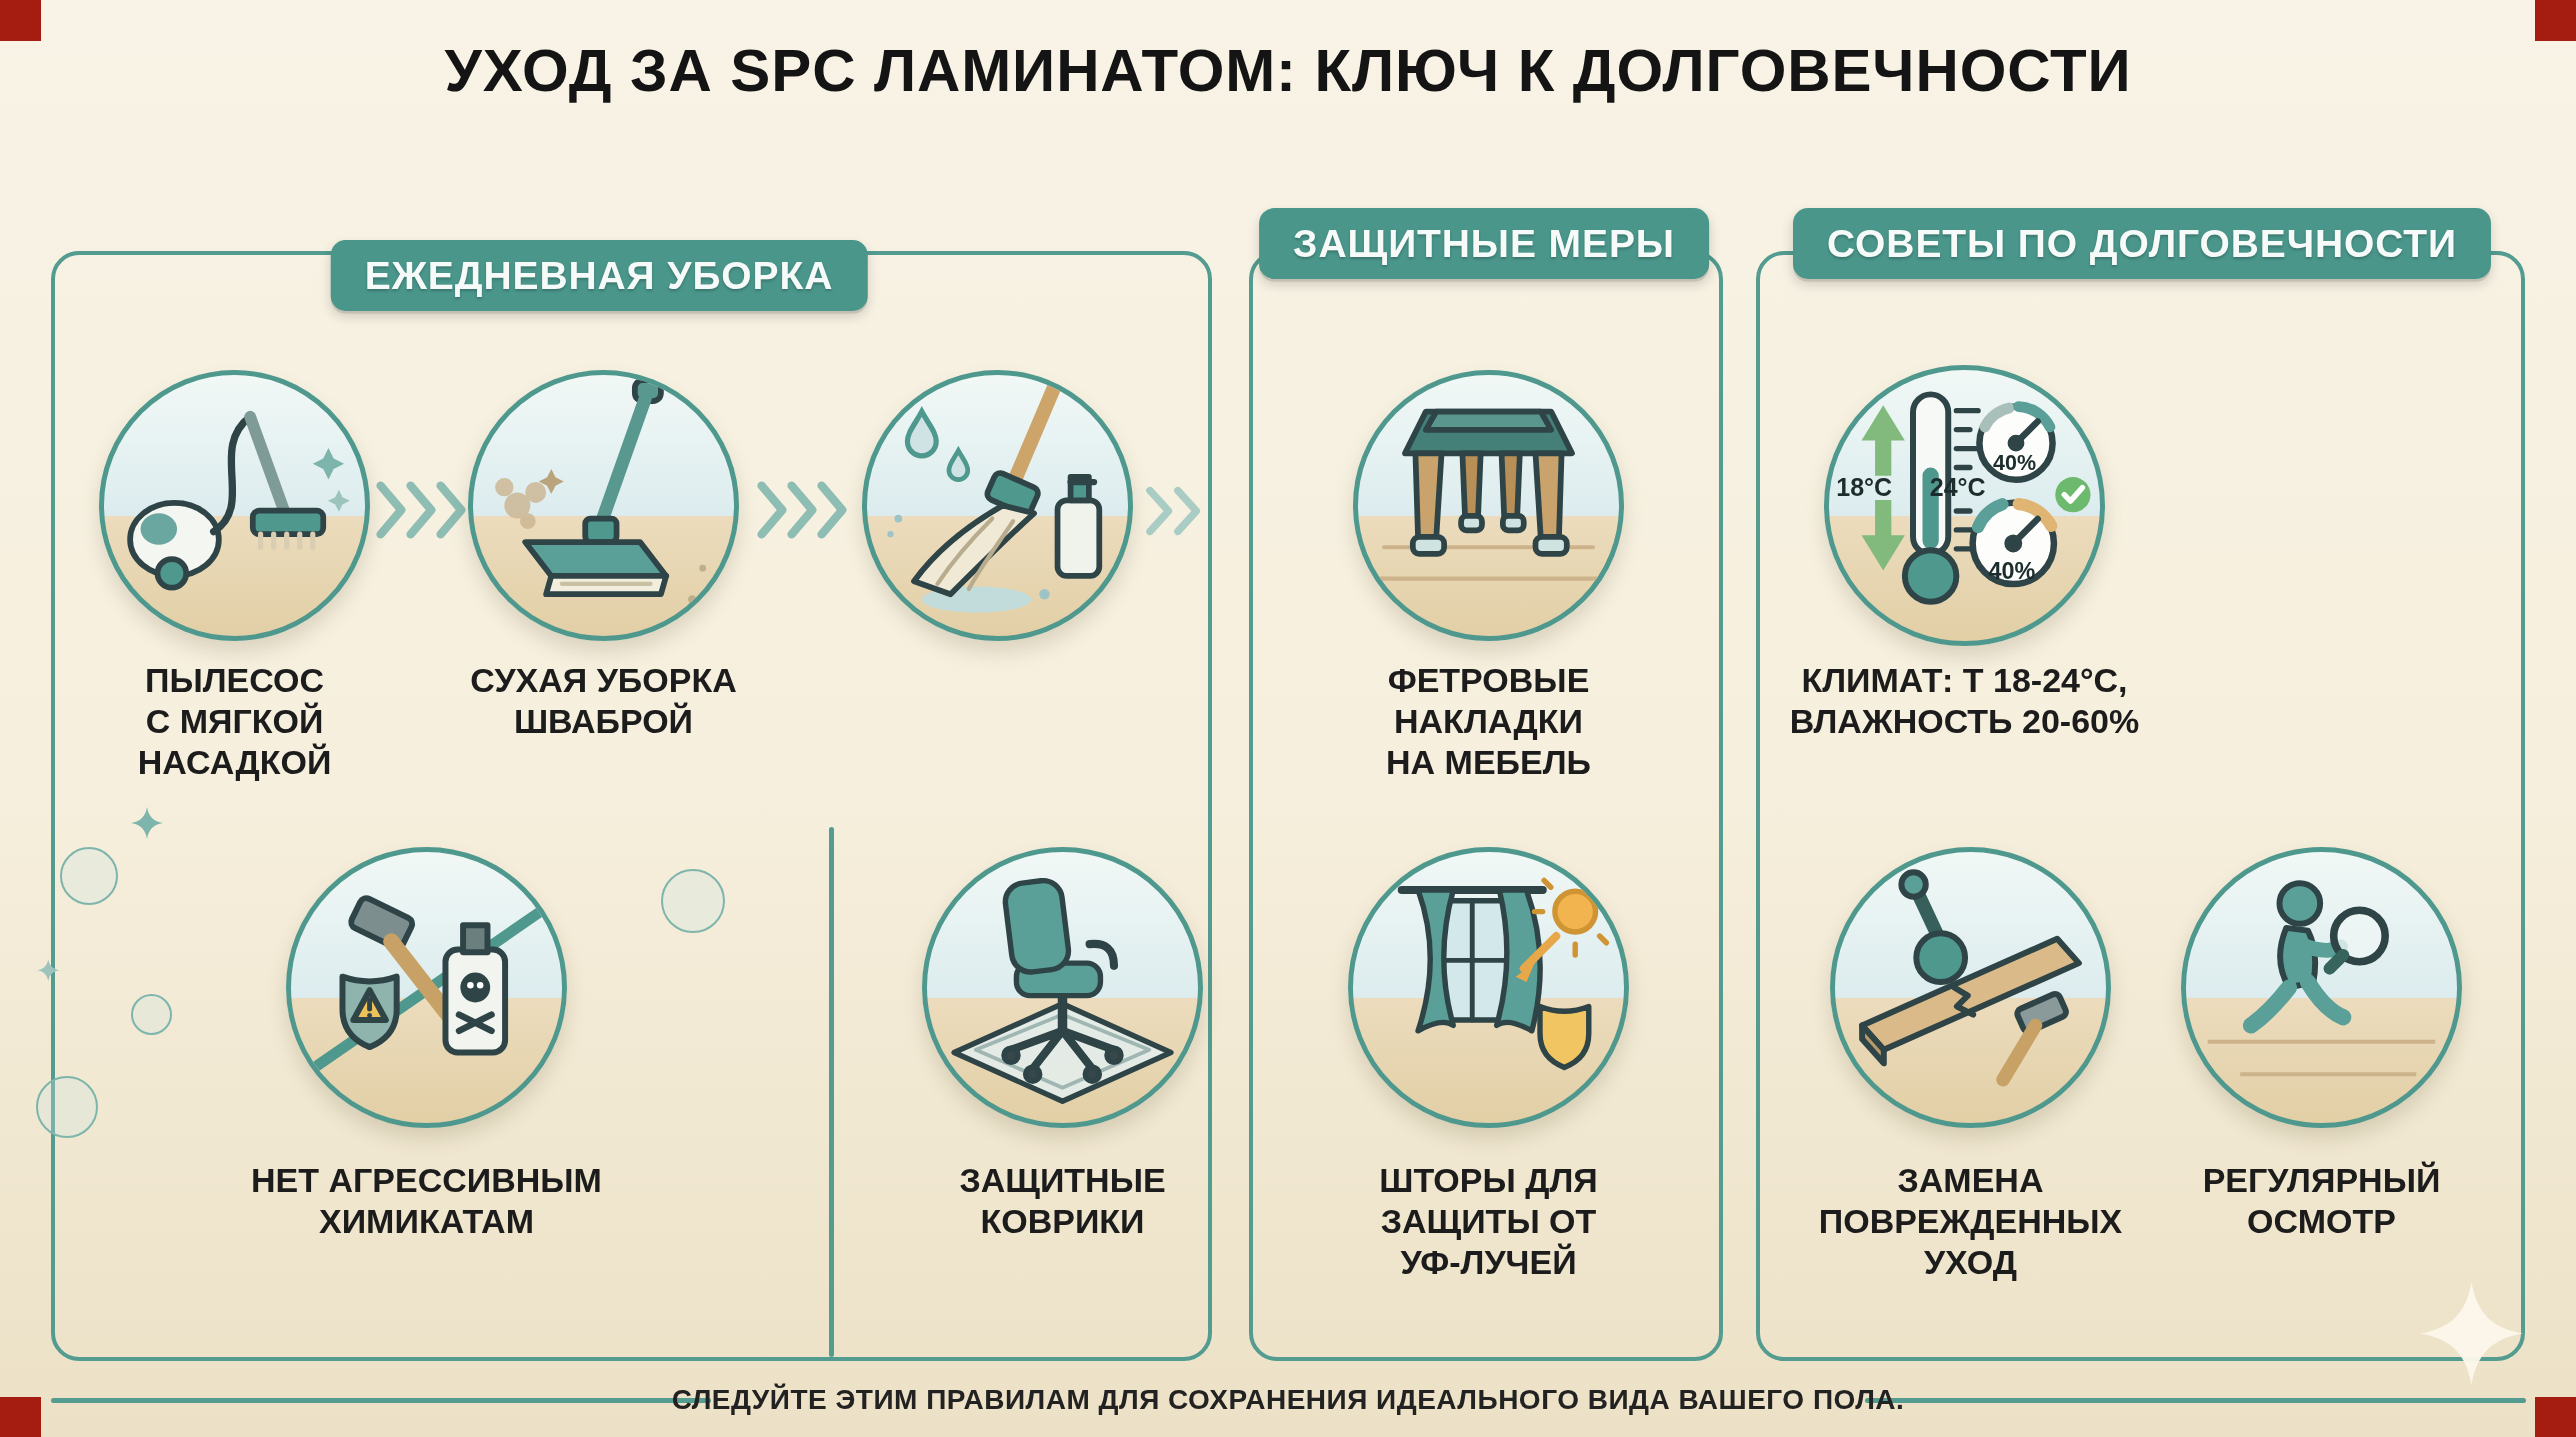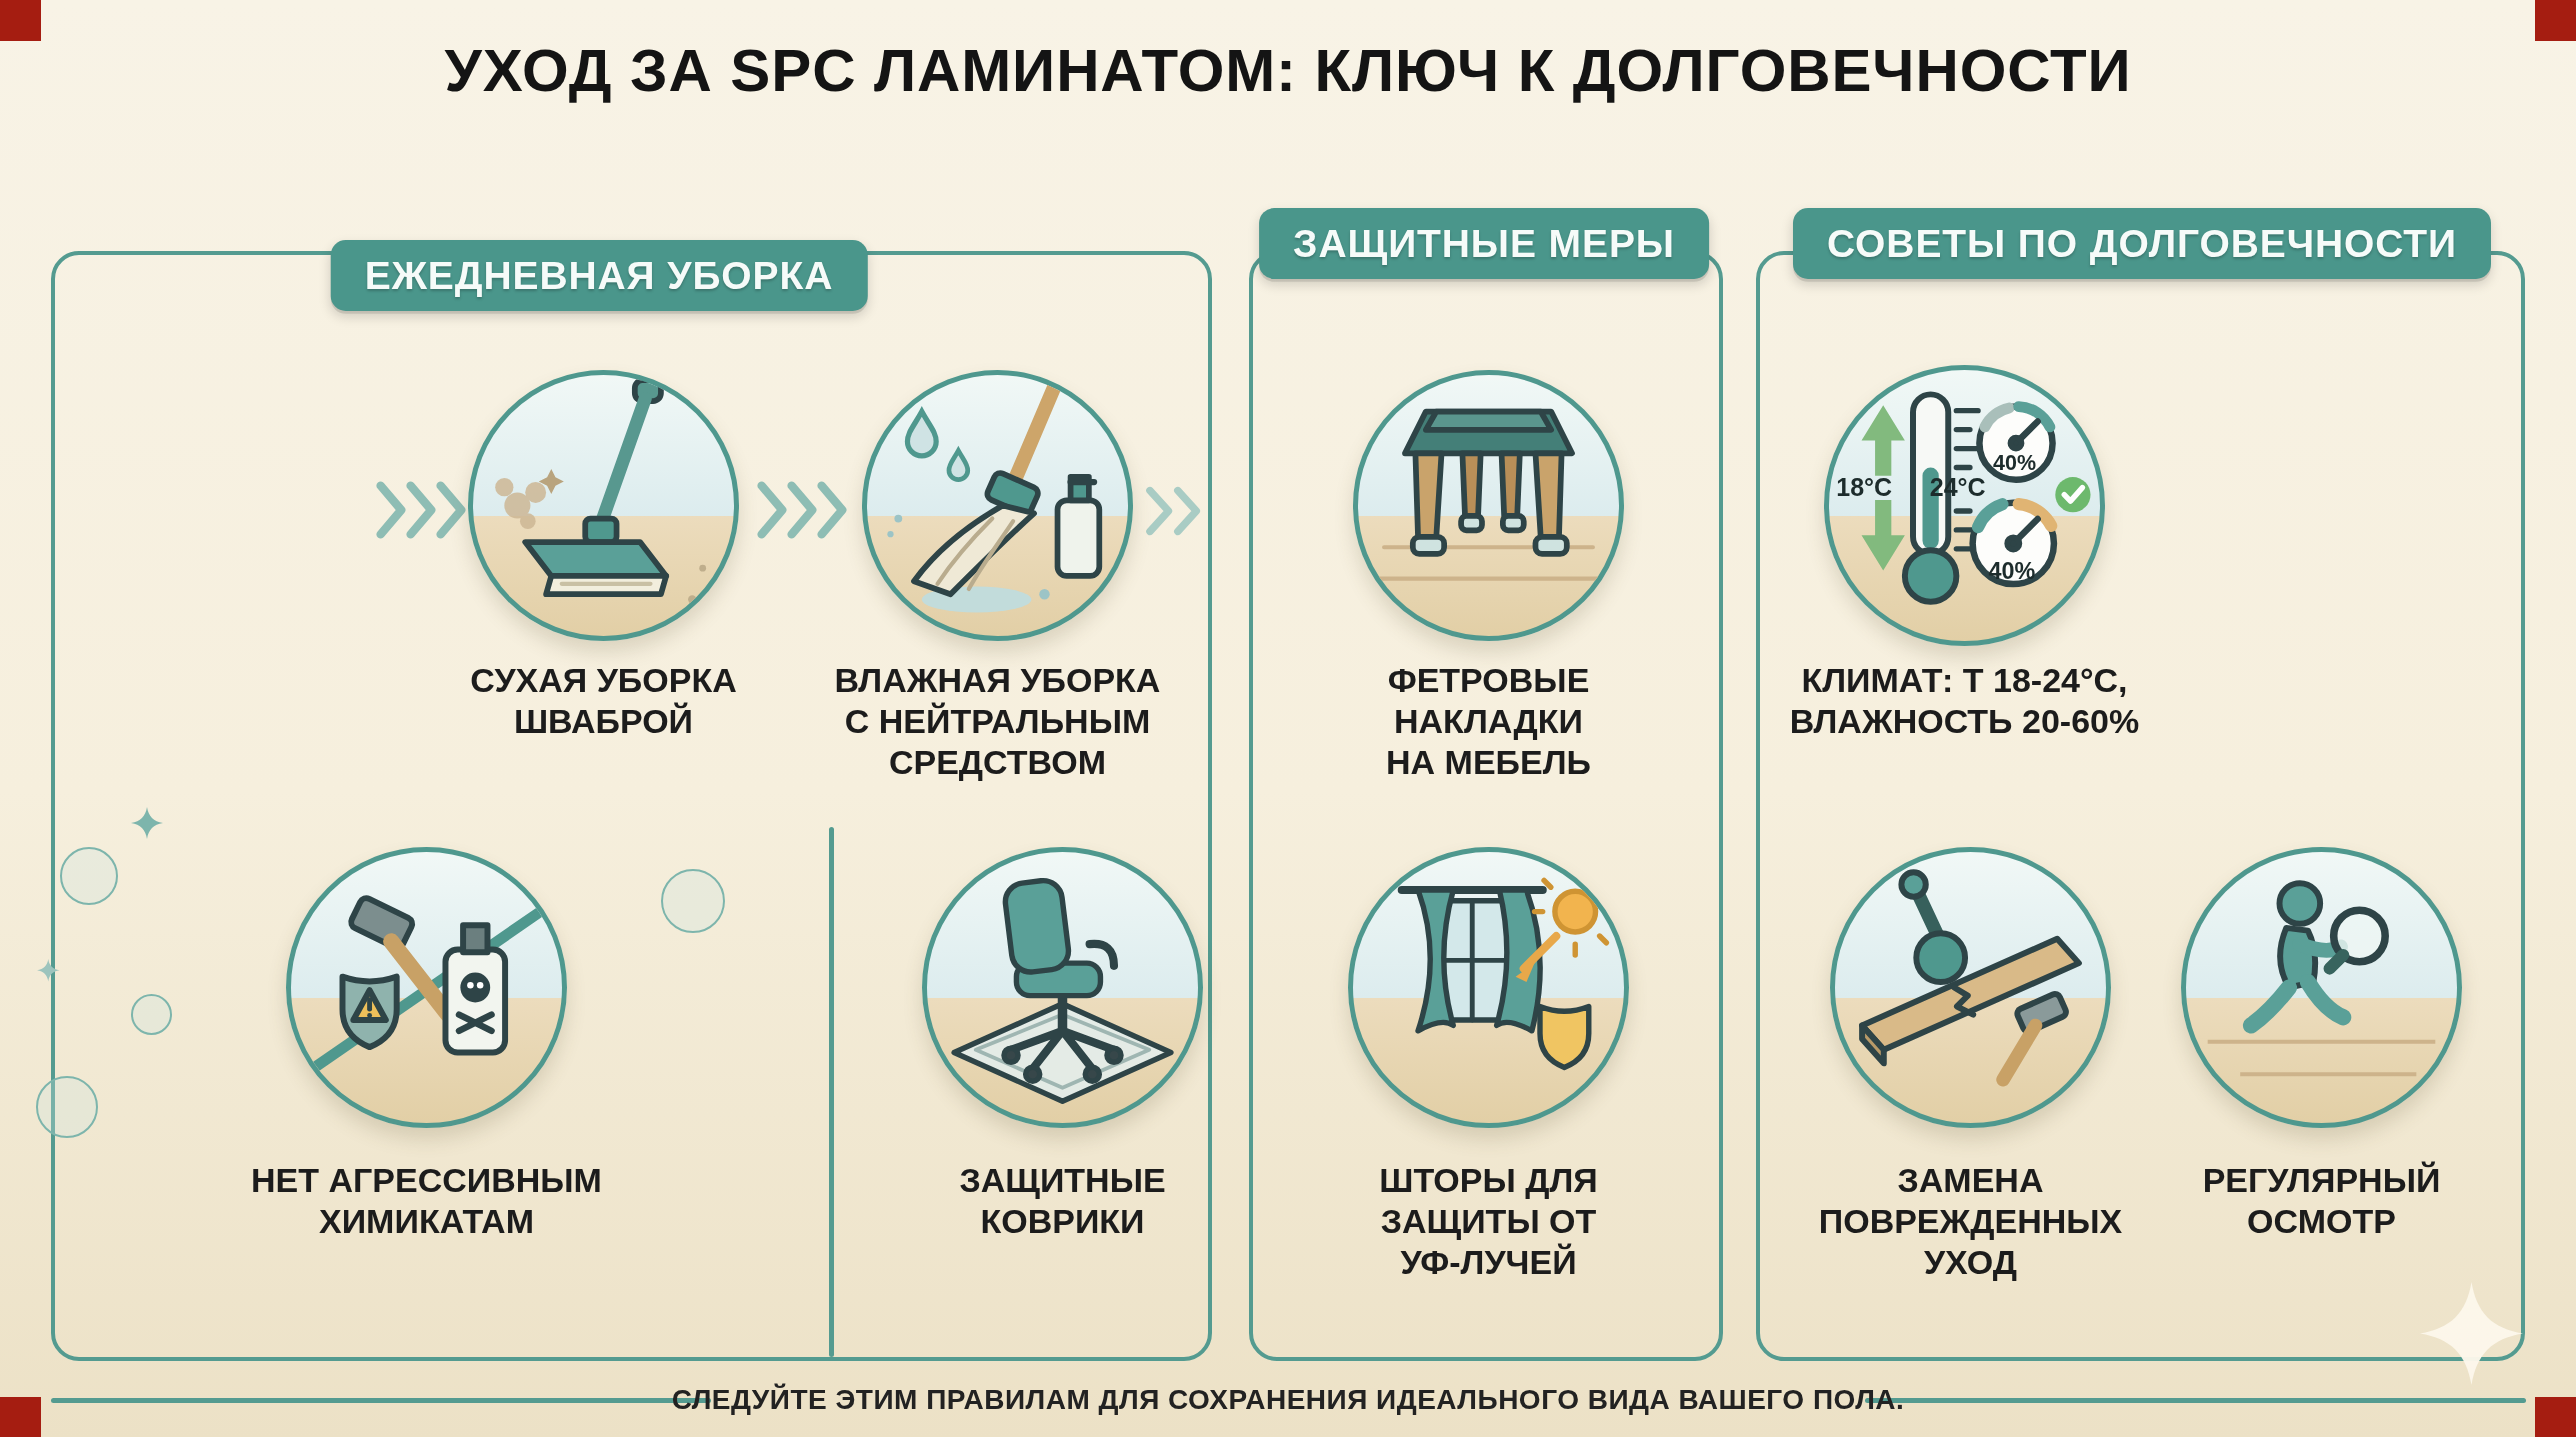--- a/index.html
+++ b/index.html
@@ -83,20 +83,40 @@
   <div class="section-box" style="left:51px;width:1161px;"></div>
   <div class="section-box" style="left:1249px;width:474px;"></div>
   <div class="section-box" style="left:1756px;width:769px;"></div>
 
   <div class="divider"></div>
 
   <div class="pill" style="left:599px;margin-top:32px;">ЕЖЕДНЕВНАЯ УБОРКА</div>
   <div class="pill" style="left:1484px;">ЗАЩИТНЫЕ МЕРЫ</div>
   <div class="pill" style="left:2142px;">СОВЕТЫ ПО ДОЛГОВЕЧНОСТИ</div>
 
+  <div class="item" style="left:19px;top:370px;">
+    <div class="circle">
+      <svg viewBox="0 0 100 100">
+        <g stroke="#2e4447" stroke-width="2.2" stroke-linecap="round" stroke-linejoin="round">
+          <ellipse cx="27" cy="63" rx="17" ry="14" fill="#f4f6f1"></ellipse>
+          <ellipse cx="21" cy="59" rx="7" ry="6" fill="#6aa7a0" stroke="none"></ellipse>
+          <circle cx="26" cy="76" r="5.5" fill="#4f988e"></circle>
+          <path d="M42,60 C58,50 40,28 56,16" fill="none" stroke-width="2.8"></path>
+          <path d="M56,16 L69,52" stroke="#7f9b98" stroke-width="4.5"></path>
+          <rect x="57" y="52" width="27" height="9" rx="2.5" fill="#4f988e"></rect>
+          <path d="M60,61 v5 M65,61 v5 M70,61 v5 M75,61 v5 M80,61 v5" stroke="#d9cdb2" stroke-width="2"></path>
+        </g>
+        <path d="M86,28 l2,4 4,2 -4,2 -2,4 -2,-4 -4,-2 4,-2 z" fill="#7db5ac"></path>
+        <path d="M90,44 l1.4,2.8 2.8,1.4 -2.8,1.4 -1.4,2.8 -1.4,-2.8 -2.8,-1.4 2.8,-1.4 z" fill="#9cc4bd"></path>
+      </svg>
+    </div>
+    <div class="cap">ПЫЛЕСОС
+С МЯГКОЙ
+НАСАДКОЙ</div>
+  </div>
 
   <div class="item" style="left:388px;top:370px;">
     <div class="circle">
       <svg viewBox="0 0 100 100">
         <g stroke="#2e4447" stroke-width="2.2" stroke-linecap="round" stroke-linejoin="round">
           <rect x="62" y="2" width="10" height="8" rx="3" fill="#58988f"></rect>
           <path d="M66,9 L49,57" stroke="#58988f" stroke-width="5"></path>
           <rect x="43" y="55" width="12" height="9" rx="2" fill="#4f988e"></rect>
           <polygon points="20,64 64,64 74,77 30,77" fill="#5aa098"></polygon>
           <polygon points="30,77 74,77 72,84 28,84" fill="#f2eedd"></polygon>
@@ -135,23 +155,20 @@
         </g>
         <path d="M21,14 c3,5.5 5.5,8 5.5,11.5 a5.5,5.5 0 1 1 -11,0 c0,-3.5 2.5,-6 5.5,-11.5z" fill="#cfe3e4" stroke="#4f988e" stroke-width="2"></path>
         <path d="M35,29 c2,3.6 3.6,5.2 3.6,7.5 a3.6,3.6 0 1 1 -7.2,0 c0,-2.3 1.6,-3.9 3.6,-7.5z" fill="#cfe3e4" stroke="#4f988e" stroke-width="1.8"></path>
         <g fill="#9cc4c6">
             <circle cx="12" cy="55" r="1.5"></circle>
             <circle cx="9" cy="61" r="1.2"></circle>
             <circle cx="68" cy="84" r="2"></circle>
           </g>
       </svg>
     </div>
-    <div class="cap">ВЛАЖНАЯ УБОРКА
-С НЕЙТРАЛЬНЫМ
-СРЕДСТВОМ</div>
   </div>
 
   <div class="item" style="left:1273px;top:370px;">
     <div class="circle">
       <svg viewBox="0 0 100 100">
         <g stroke="#2e4447" stroke-width="2.2" stroke-linecap="round" stroke-linejoin="round">
           <path d="M10,66 L90,66 M5,78 L95,78" stroke="#cdb38b" stroke-width="1.6"></path>
           <polygon points="26,14 74,14 82,30 18,30" fill="#447f78"></polygon>
           <polygon points="30,14 70,14 74,21 26,21" fill="#5a968e"></polygon>
           <polygon points="22,30 32,30 30,62 23,62" fill="#c9a36b"></polygon>

